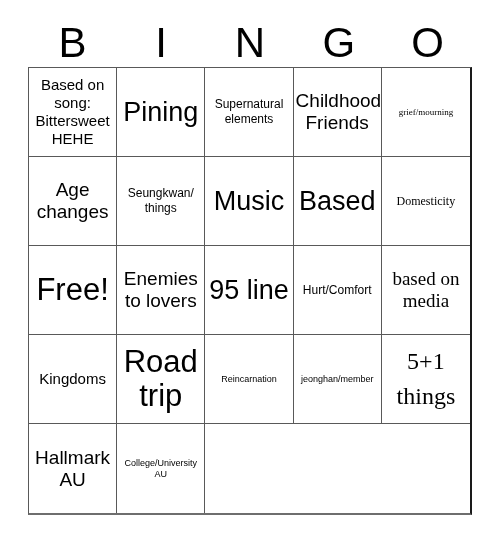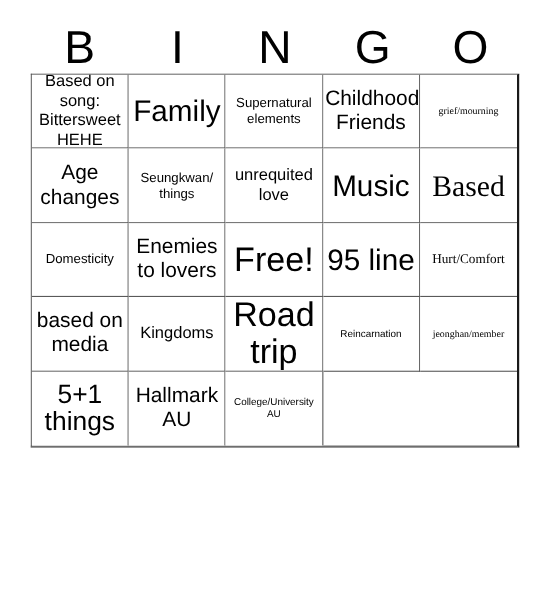--- a/index.html
+++ b/index.html
@@ -39,21 +39,21 @@
     font-weight: 400;
     color: #000000;
     letter-spacing: 0px;
   }
   
   #bingo-grid {
     position: absolute;
     left: 28px;
     top: 67px;
     width: 444px;
-    height: 340px;
+    height: 448px;
     box-sizing: border-box;
     display: grid;
     grid-template-columns: repeat(5, 1fr);
     grid-template-rows: repeat(5, 1fr);
     border-top: 1px solid #595959;
     border-left: 1px solid #595959;
     border-right: 2px solid #1a1a1a;
     border-bottom: 2px solid #6e6e6e;
     background: #ffffff;
   }
@@ -74,21 +74,21 @@
   .cell-text {
     display: block;
     width: 100%;
     color: #000000;
     font-weight: 400;
     white-space: pre-line;
   }
   
   .sz-xxl .cell-text { font-size: 31px; line-height: 34px; }
   .sz-xl  .cell-text { font-size: 27px; line-height: 30px; }
-  .sz-lg  .cell-text { font-size: 24px; line-height: 25px; }
+  .sz-lg  .cell-text { font-size: 24px; line-height: 35px; }
   .sz-md  .cell-text { font-size: 19px; line-height: 22px; }
   .sz-sm  .cell-text { font-size: 15px; line-height: 18px; }
   .sz-xs  .cell-text { font-size: 12px; line-height: 15px; }
   .sz-xxs .cell-text { font-size: 9px;  line-height: 11px; }
 </style>
 </head>
 <body>
 
 <div id="card-wrap">
 
@@ -98,54 +98,51 @@
       <div class="header-letter">N</div>
       <div class="header-letter">G</div>
       <div class="header-letter">O</div>
     </div>
 
   <div id="bingo-grid">
       <div class="bingo-cell sz-sm">
         <span class="cell-text">Based on song: Bittersweet HEHE</span>
       </div>
       <div class="bingo-cell sz-xl">
-        <span class="cell-text">Family</span>
+        <span class="cell-text">Pining</span>
       </div>
       <div class="bingo-cell sz-xs">
         <span class="cell-text">Supernatural elements</span>
       </div>
       <div class="bingo-cell sz-md">
         <span class="cell-text">Childhood Friends</span>
       </div>
       <div class="bingo-cell sz-xxs">
         <span class="cell-text">grief/mourning</span>
       </div>
       <div class="bingo-cell sz-md">
         <span class="cell-text">Age changes</span>
       </div>
       <div class="bingo-cell sz-xs">
         <span class="cell-text">Seungkwan/ things</span>
       </div>
-      <div class="bingo-cell sz-sm">
-        <span class="cell-text">unrequited love</span>
-      </div>
       <div class="bingo-cell sz-xl">
         <span class="cell-text">Music</span>
       </div>
       <div class="bingo-cell sz-xl">
         <span class="cell-text">Based</span>
       </div>
       <div class="bingo-cell sz-xs">
         <span class="cell-text">Domesticity</span>
       </div>
+      <div class="bingo-cell sz-xxl">
+        <span class="cell-text">Free!</span>
+      </div>
       <div class="bingo-cell sz-md">
         <span class="cell-text">Enemies to lovers</span>
-      </div>
-      <div class="bingo-cell sz-xxl">
-        <span class="cell-text">Free!</span>
       </div>
       <div class="bingo-cell sz-xl">
         <span class="cell-text">95 line</span>
       </div>
       <div class="bingo-cell sz-xs">
         <span class="cell-text">Hurt/Comfort</span>
       </div>
       <div class="bingo-cell sz-md">
         <span class="cell-text">based on media</span>
       </div>

